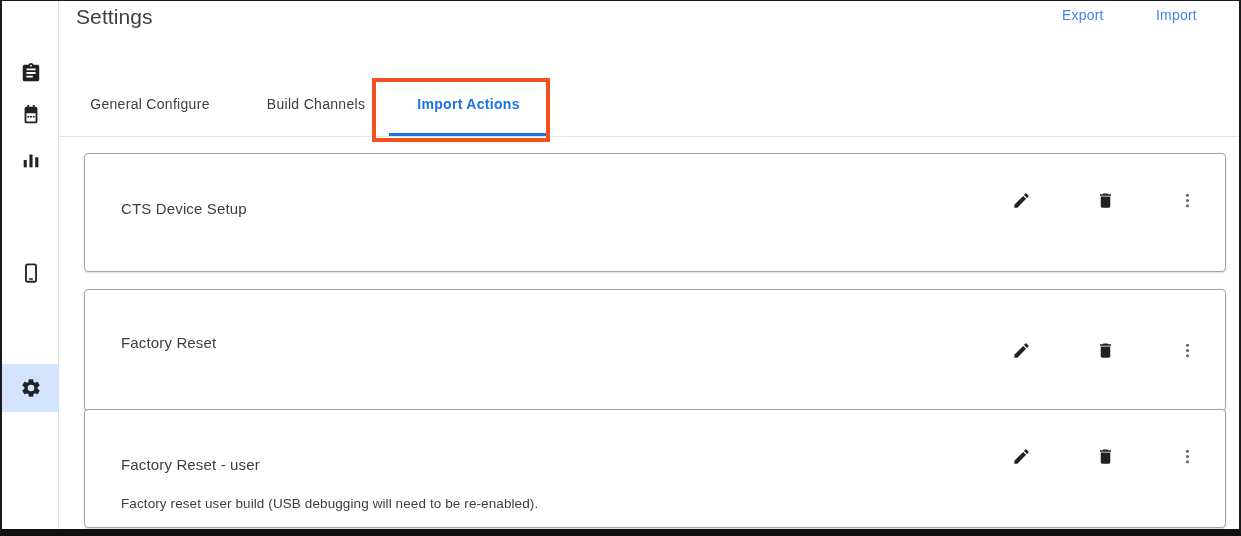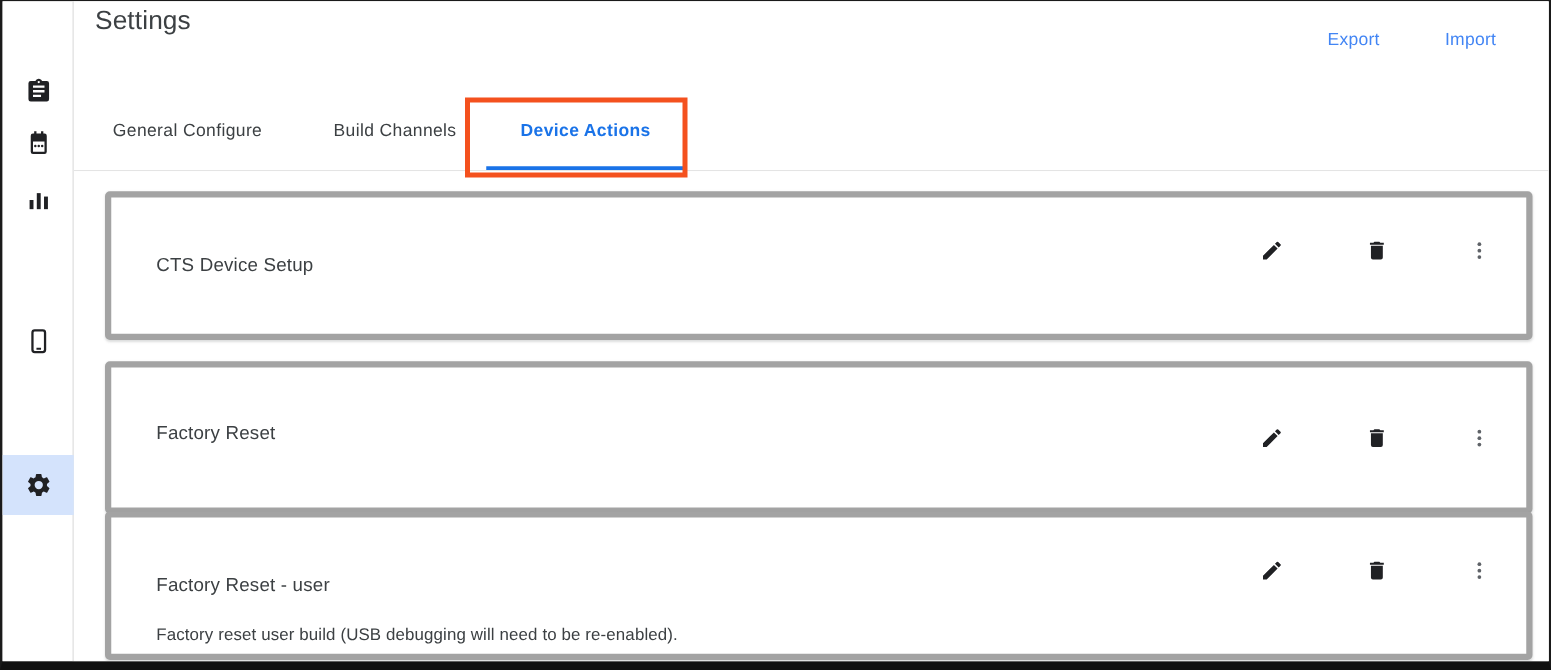--- a/index.html
+++ b/index.html
@@ -72,21 +72,21 @@
     position: absolute;
     left: 17px;
     top: 4px;
     font-size: 21px;
     color: #3c4043;
     font-weight: 400;
     letter-spacing: 0.1px;
   }
   .header-link {
     position: absolute;
-    top: 22px;
+    top: 6px;
     font-size: 14px;
     color: #4285f4;
     cursor: pointer;
     letter-spacing: 0.2px;
   }
   #export-link { left: 1003px; }
   #import-link { left: 1097px; }
 
   
   #tabbar {
@@ -143,21 +143,21 @@
     position: relative;
     background: #ffffff;
     height: 401px;
     overflow: hidden;
   }
   .card {
     position: absolute;
     left: 25px;
     width: 1142px;
     background: #ffffff;
-    border: 5px solid #a3a3a3;
+    border: 1px solid #a3a3a3;
     border-radius: 4px;
     box-shadow: 0 1px 2px rgba(60,64,67,0.18);
     box-sizing: border-box;
   }
   #card-0 { top: 16px;  height: 119px; }
   #card-1 { top: 152px; height: 122px; }
   #card-2 { top: 272px; height: 119px; }
 
   .card-title {
     position: absolute;
@@ -257,21 +257,21 @@
 
     <div id="page-header">
       <div id="page-title">Settings</div>
       <div class="header-link" id="export-link">Export</div>
       <div class="header-link" id="import-link">Import</div>
     </div>
 
     <div id="tabbar">
       <div class="tab" id="tab-general">General Configure</div>
       <div class="tab" id="tab-build">Build Channels</div>
-      <div class="tab active" id="tab-device">Device Actions</div>
+      <div class="tab active" id="tab-device">Import Actions</div>
       <div id="annot-box"></div>
     </div>
 
     <div id="content">
 
       <div class="card with-desc" id="card-0">
         <div class="card-title">CTS Device Setup</div>
         <div class="card-actions">
           <div class="icon-btn icon-edit">
             <span>

